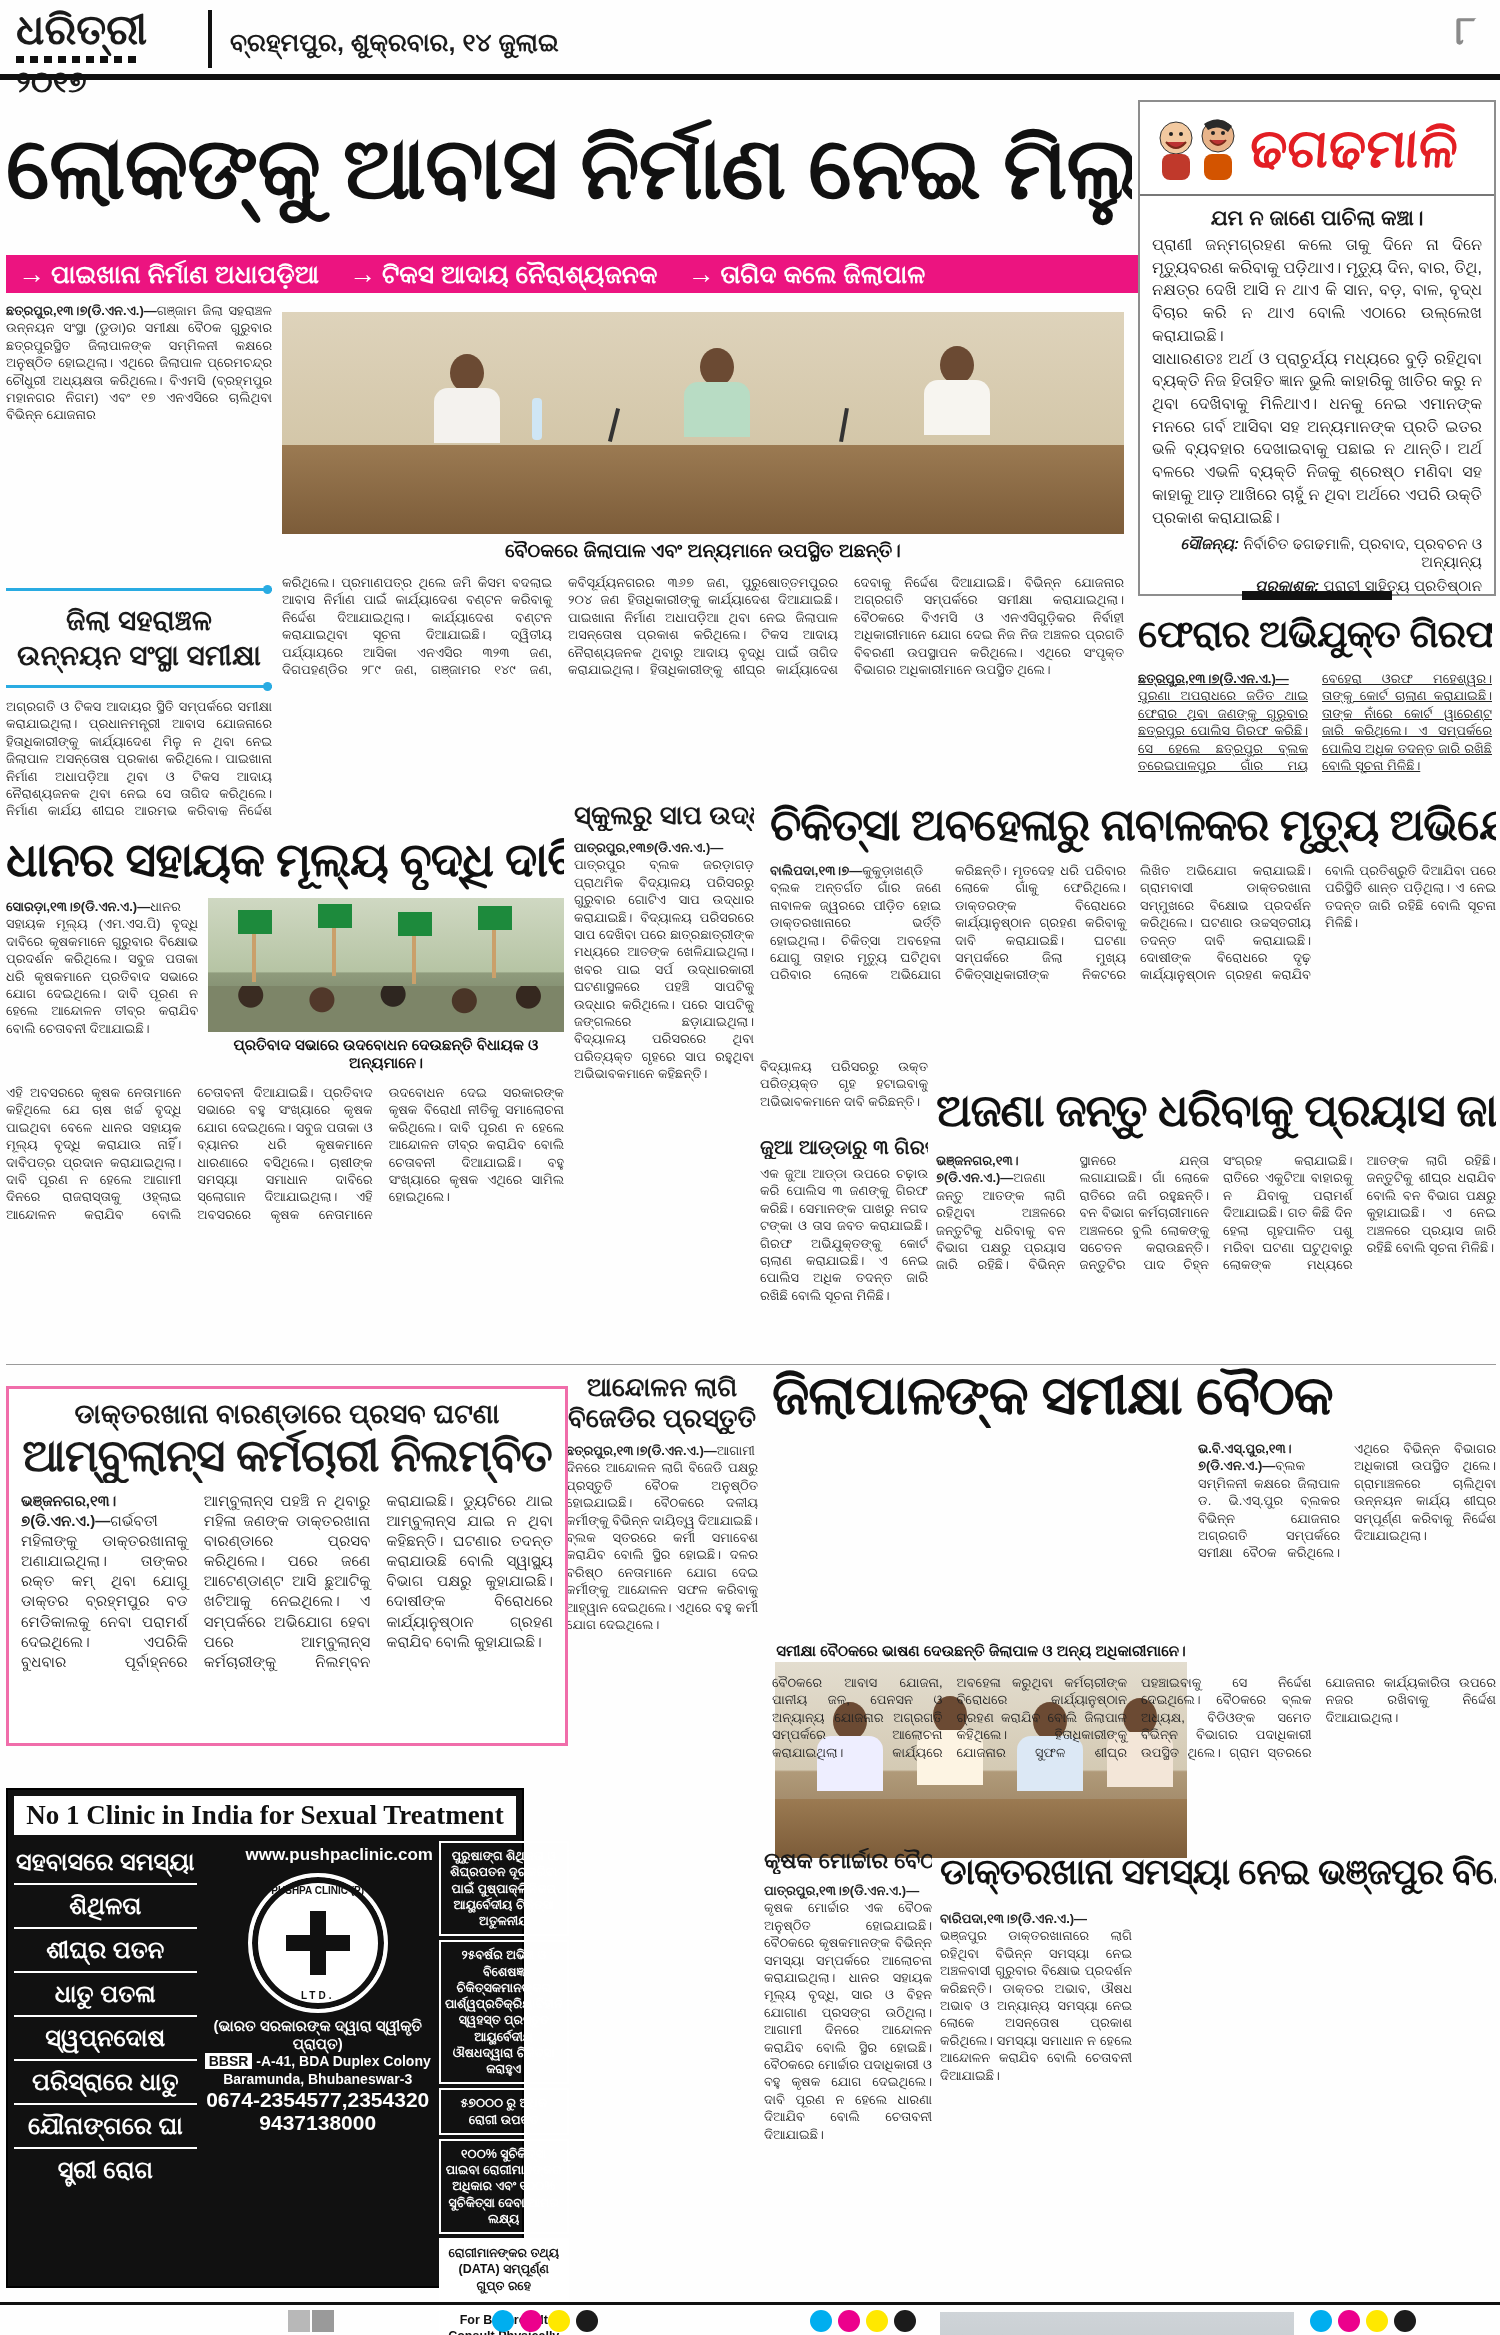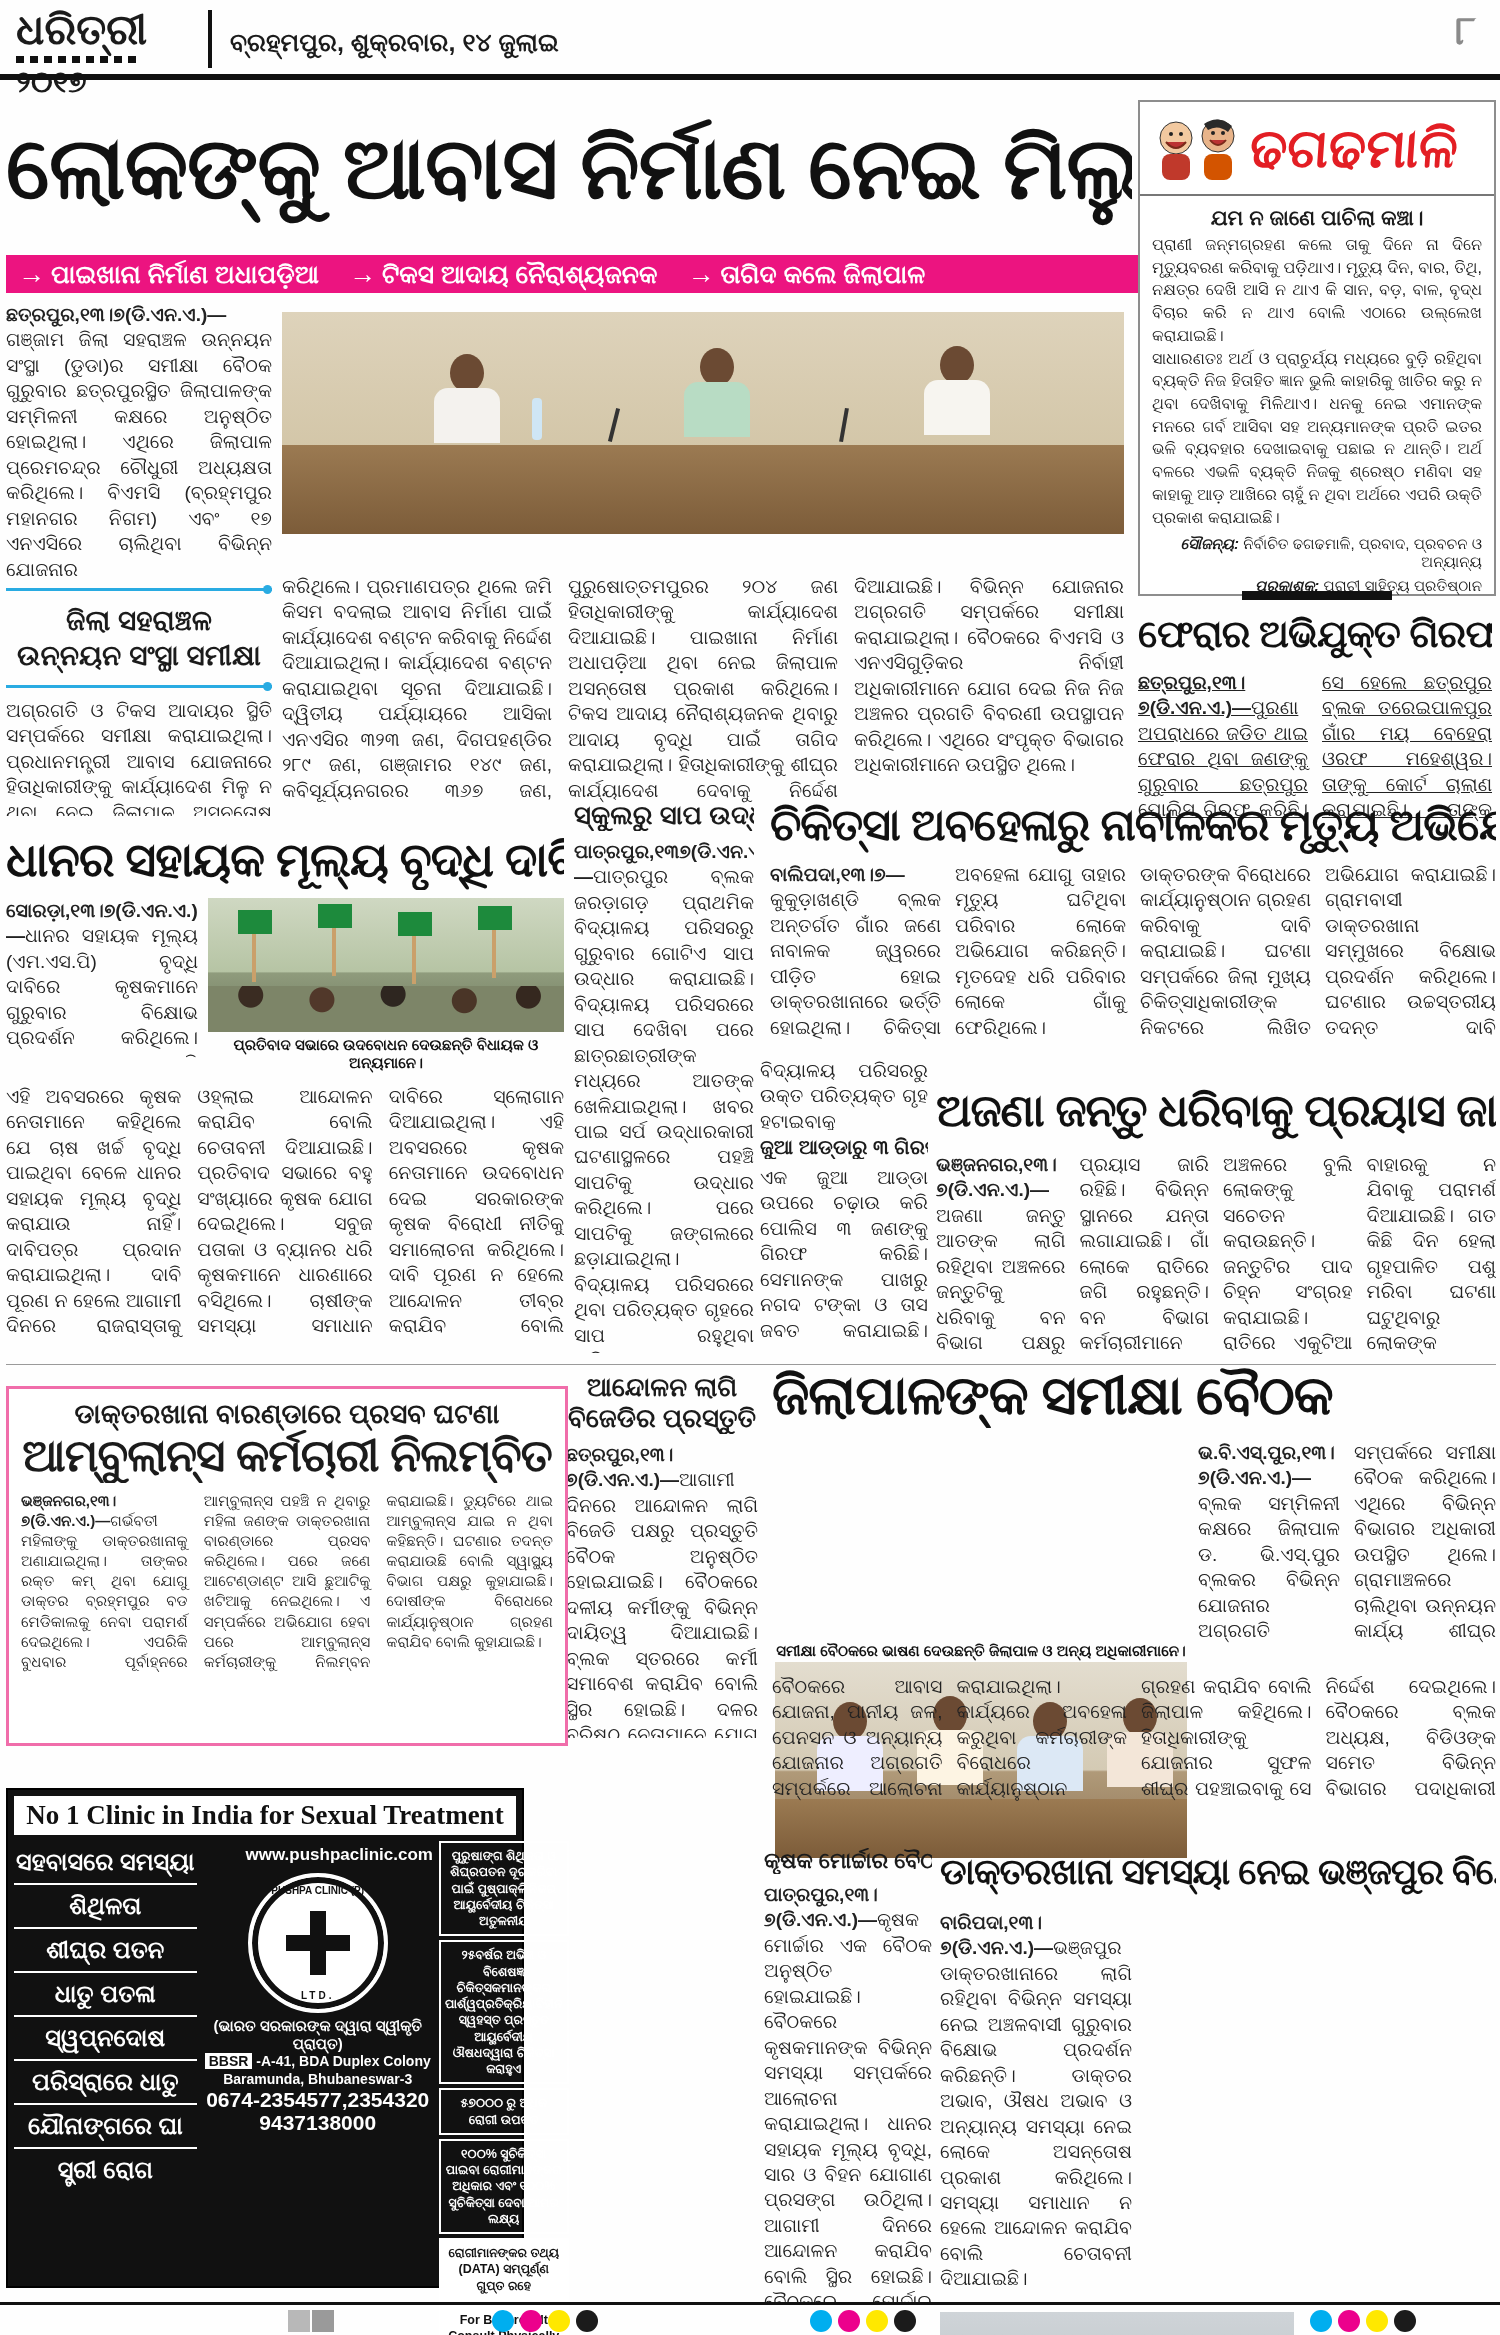--- a/index.html
+++ b/index.html
@@ -1,19 +1,19 @@
 <!DOCTYPE html>
 <html><head>
 <meta charset="utf-8">
 <style>
   html,body{margin:0;padding:0;background:#e8e8e4;}
   #page{position:relative;width:1500px;height:2335px;background:#fefefe;margin:0 auto;
         font-family:"Liberation Sans","DejaVu Sans",sans-serif;color:#1b1b1b;overflow:hidden;}
   .abs{position:absolute;}
-  .body{font-size:19px;line-height:1.34;text-align:justify;color:#222;overflow:hidden;}
+  .body{font-size:13px;line-height:1.34;text-align:justify;color:#222;overflow:hidden;}
   .body b{font-weight:bold;}
   .cols2{column-count:2;column-gap:14px;}
   .cols3{column-count:3;column-gap:16px;}
   .cols4{column-count:4;column-gap:14px;}
   .headline{font-weight:bold;color:#111;letter-spacing:-1px;white-space:nowrap;overflow:hidden;}
   .caption{font-weight:bold;font-size:17px;text-align:center;color:#111;}
   
   .logo{font-size:42px;font-weight:bold;letter-spacing:0;}
   .checker{height:7px;width:120px;background:repeating-linear-gradient(90deg,#111 0 8px,#fff 8px 14px);margin:2px 0;}
   .year{font-size:30px;font-weight:bold;}
@@ -168,20 +168,21 @@
       </div>
     <div class="person" style="left:640px;top:34px;">
         <div class="head"></div>
         <div class="torso" style="background:#f7f5f0;"></div>
       </div>
     <div style="position:absolute;left:250px;top:86px;width:10px;height:42px;background:#cfe6f5;border-radius:4px;"></div>
     <div style="position:absolute;left:330px;top:96px;width:4px;height:34px;background:#333;transform:rotate(14deg);"></div>
     <div style="position:absolute;left:560px;top:96px;width:4px;height:34px;background:#333;transform:rotate(10deg);"></div>
     <div class="table"></div>
   </div>
+  <div class="abs caption" style="left:282px;top:540px;width:842px;font-size:19px;">ବୈଠକରେ ଜିଲାପାଳ ଏବଂ ଅନ୍ୟମାନେ ଉପସ୍ଥିତ ଅଛନ୍ତି।</div>
   <div class="abs body cols3" style="left:282px;top:574px;width:842px;height:248px;">କରିଥିଲେ। ପ୍ରମାଣପତ୍ର ଥିଲେ ଜମି କିସମ ବଦଲାଇ ଆବାସ ନିର୍ମାଣ ପାଇଁ କାର୍ଯ୍ୟାଦେଶ ବଣ୍ଟନ କରିବାକୁ ନିର୍ଦ୍ଦେଶ ଦିଆଯାଇଥିଲା। କାର୍ଯ୍ୟାଦେଶ ବଣ୍ଟନ କରାଯାଇଥିବା ସୂଚନା ଦିଆଯାଇଛି। ଦ୍ୱିତୀୟ ପର୍ଯ୍ୟାୟରେ ଆସିକା ଏନଏସିର ୩୨୩ ଜଣ, ଦିଗପହଣ୍ଡିର ୨୮୯ ଜଣ, ଗଞ୍ଜାମର ୧୪୯ ଜଣ, କବିସୂର୍ଯ୍ୟନଗରର ୩୬୭ ଜଣ, ପୁରୁଷୋତ୍ତମପୁରର ୨୦୪ ଜଣ ହିତାଧିକାରୀଙ୍କୁ କାର୍ଯ୍ୟାଦେଶ ଦିଆଯାଇଛି। ପାଇଖାନା ନିର୍ମାଣ ଅଧାପଡ଼ିଆ ଥିବା ନେଇ ଜିଲାପାଳ ଅସନ୍ତୋଷ ପ୍ରକାଶ କରିଥିଲେ। ଟିକସ ଆଦାୟ ନୈରାଶ୍ୟଜନକ ଥିବାରୁ ଆଦାୟ ବୃଦ୍ଧି ପାଇଁ ତାଗିଦ କରାଯାଇଥିଲା। ହିତାଧିକାରୀଙ୍କୁ ଶୀଘ୍ର କାର୍ଯ୍ୟାଦେଶ ଦେବାକୁ ନିର୍ଦ୍ଦେଶ ଦିଆଯାଇଛି। ବିଭିନ୍ନ ଯୋଜନାର ଅଗ୍ରଗତି ସମ୍ପର୍କରେ ସମୀକ୍ଷା କରାଯାଇଥିଲା। ବୈଠକରେ ବିଏମସି ଓ ଏନଏସିଗୁଡ଼ିକର ନିର୍ବାହୀ ଅଧିକାରୀମାନେ ଯୋଗ ଦେଇ ନିଜ ନିଜ ଅଞ୍ଚଳର ପ୍ରଗତି ବିବରଣୀ ଉପସ୍ଥାପନ କରିଥିଲେ। ଏଥିରେ ସଂପୃକ୍ତ ବିଭାଗର ଅଧିକାରୀମାନେ ଉପସ୍ଥିତ ଥିଲେ।</div>
 
   <div class="abs headline" style="left:6px;top:830px;width:558px;height:60px;font-size:47px;line-height:60px;">ଧାନର ସହାୟକ ମୂଲ୍ୟ ବୃଦ୍ଧି ଦାବିରେ ବିକ୍ଷୋଭ</div>
   <div class="abs" style="left:6px;top:898px;width:558px;">
     <div style="display:flex;gap:10px;">
       <div class="body" style="width:192px;height:160px;">
         <b>ସୋରଡ଼ା,୧୩।୭(ଡି.ଏନ.ଏ.)—</b><span>ଧାନର ସହାୟକ ମୂଲ୍ୟ (ଏମ.ଏସ.ପି) ବୃଦ୍ଧି ଦାବିରେ କୃଷକମାନେ ଗୁରୁବାର ବିକ୍ଷୋଭ ପ୍ରଦର୍ଶନ କରିଥିଲେ। ସବୁଜ ପତାକା ଧରି କୃଷକମାନେ ପ୍ରତିବାଦ ସଭାରେ ଯୋଗ ଦେଇଥିଲେ। ଦାବି ପୂରଣ ନ ହେଲେ ଆନ୍ଦୋଳନ ତୀବ୍ର କରାଯିବ ବୋଲି ଚେତାବନୀ ଦିଆଯାଇଛି।</span>
       </div>
       <div>
         <div class="photo flagscene" style="width:356px;height:134px;">

